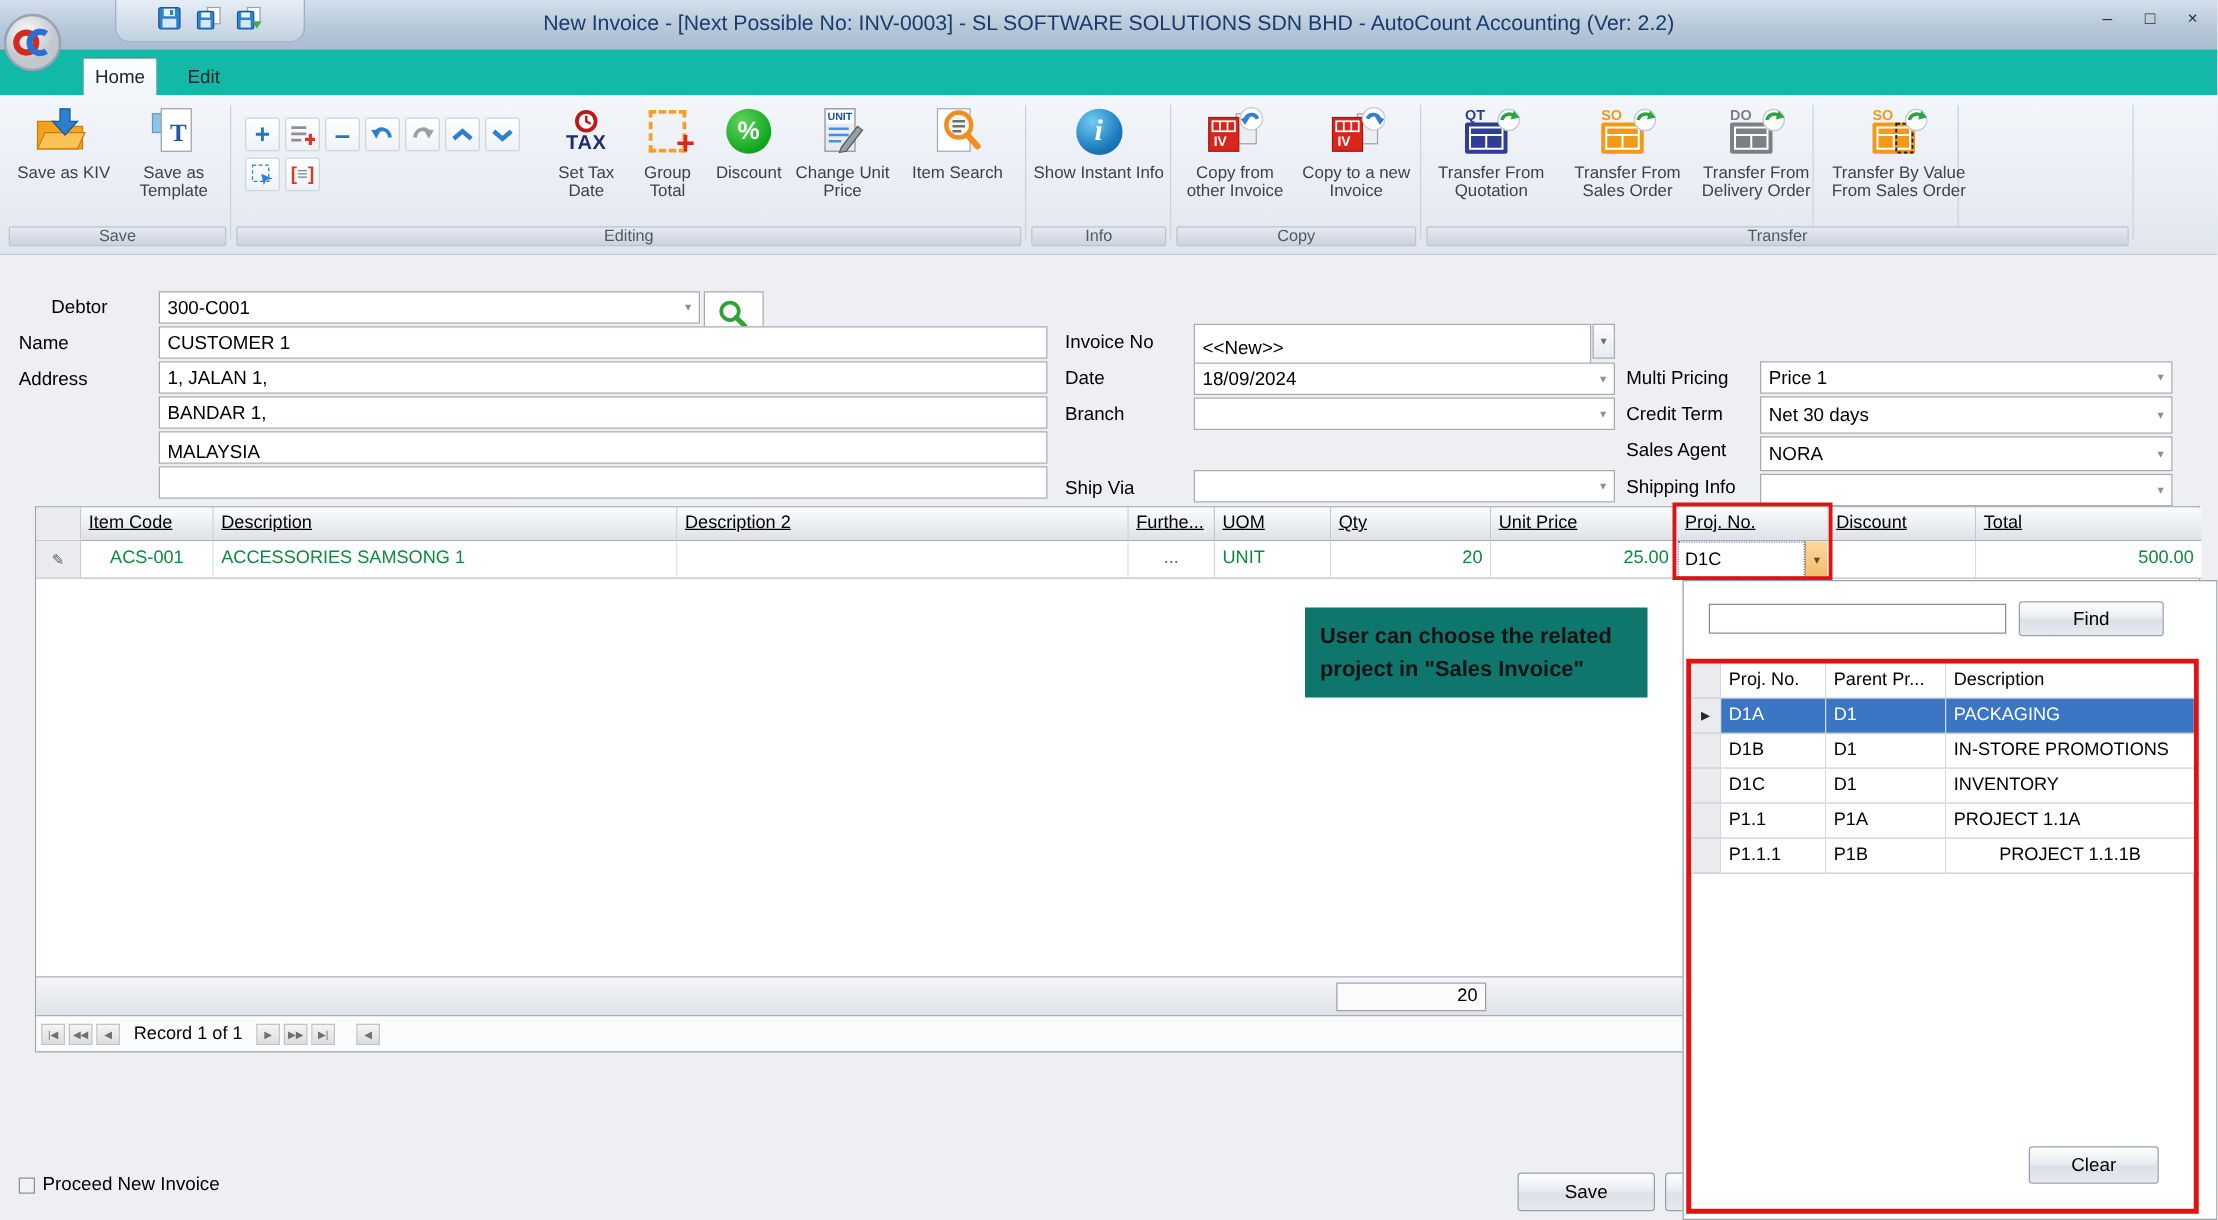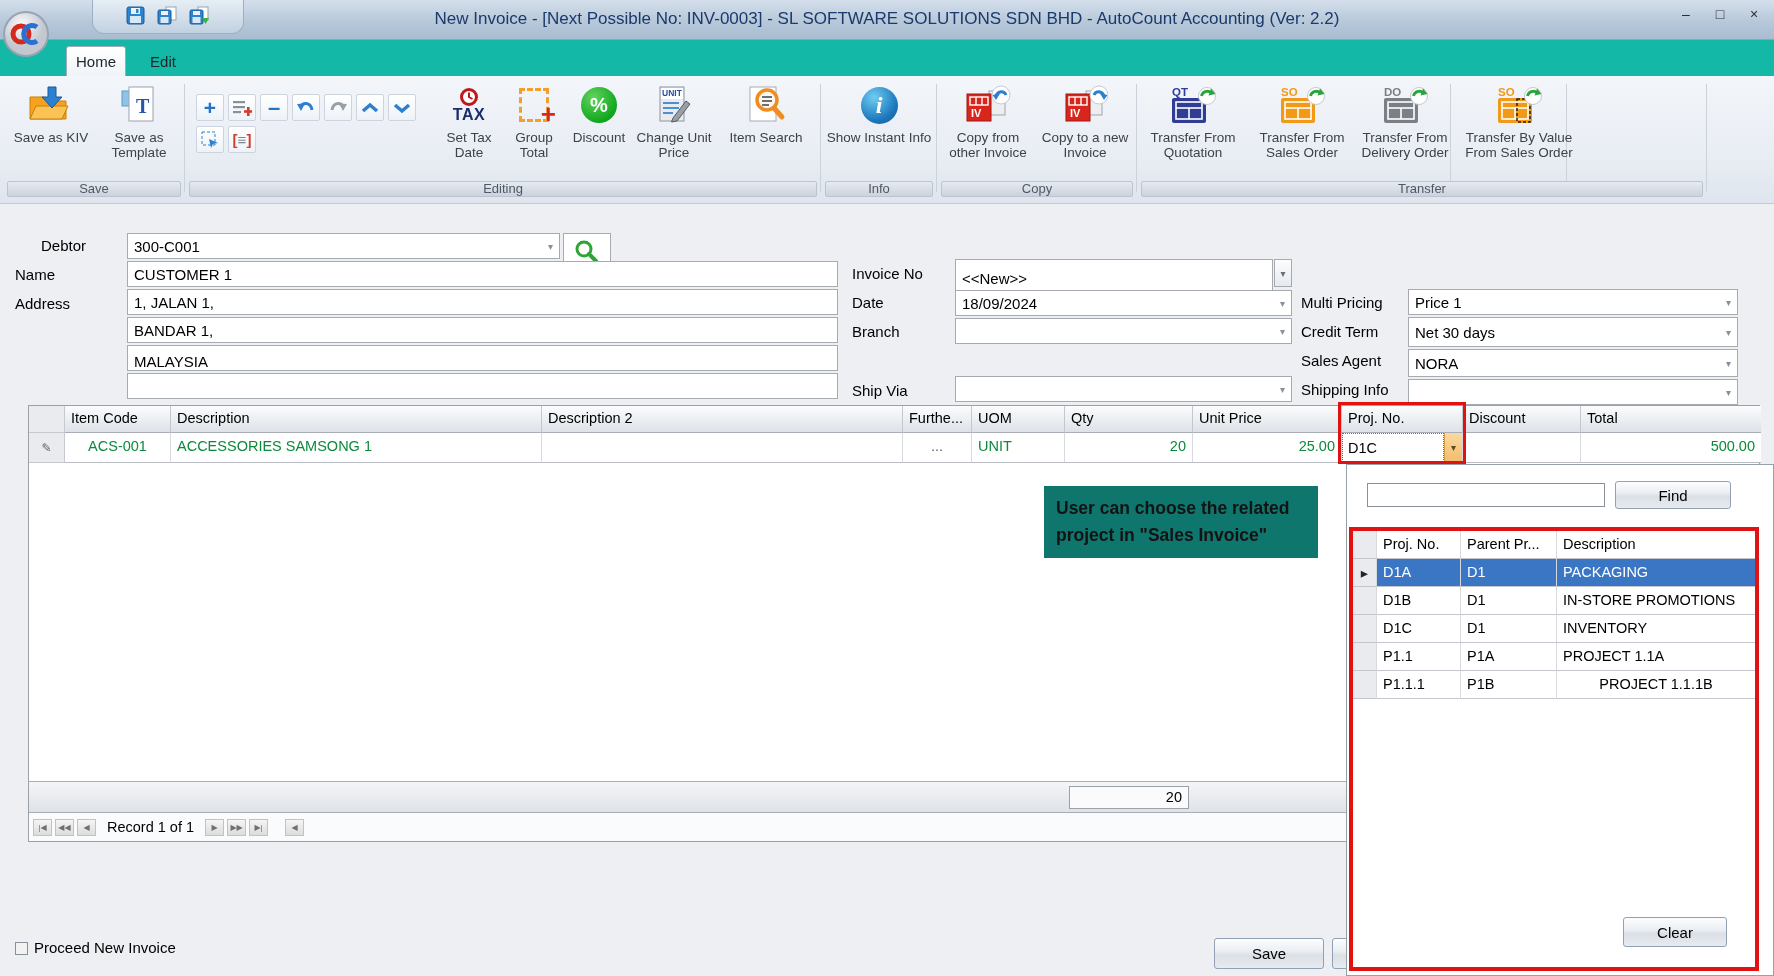--- a/index.html
+++ b/index.html
@@ -65,21 +65,21 @@
   .fld { position:absolute; background:#fff; border:1px solid #a6abb2; display:flex;
     align-items:center; padding:0 6px; font-size:15px; overflow:hidden; white-space:nowrap; }
   .fld .val { flex:1; }
   .dd { color:#8a909a; font-size:10px; margin-left:4px; }
   .ddbtn { position:absolute; background:linear-gradient(#fdfdfe,#e6eaef); border:1px solid #a6abb2;
     display:flex; align-items:center; justify-content:center; color:#6a7078; font-size:10px; }
 
   
   #grid { left:28px; top:405px; width:1732px; height:437px; background:#fff;
     border-left:1px solid #9aa1a9; border-right:1px solid #9aa1a9; border-top:1px solid #9aa1a9; }
-  .ghead { display:flex; height:27px; }
+  .ghead { display:flex; height:27px;text-decoration:underline; }
   .hc { flex:0 0 auto; background:linear-gradient(180deg,#fbfcfd,#e9edf1 60%,#dee2e8);
     border-right:1px solid #c3c8cf; border-bottom:1px solid #a9aeb6;
     font-size:14.5px; padding:4px 6px; overflow:hidden; white-space:nowrap; }
   .grow { display:flex; height:30px; }
   .dc { flex:0 0 auto; border-right:1px solid #d6dade; border-bottom:1px solid #b9bdc3;
     font-size:14.5px; padding:5px 6px; overflow:hidden; white-space:nowrap; background:#fff; }
   .green { color:#0b8a3c; }
   .num { text-align:right; }
   .selcell { background:#e9ebee !important; border-right:1px solid #c6cad0; border-bottom:1px solid #c6cad0;
     display:flex; align-items:center; justify-content:center; color:#5a6066; }

